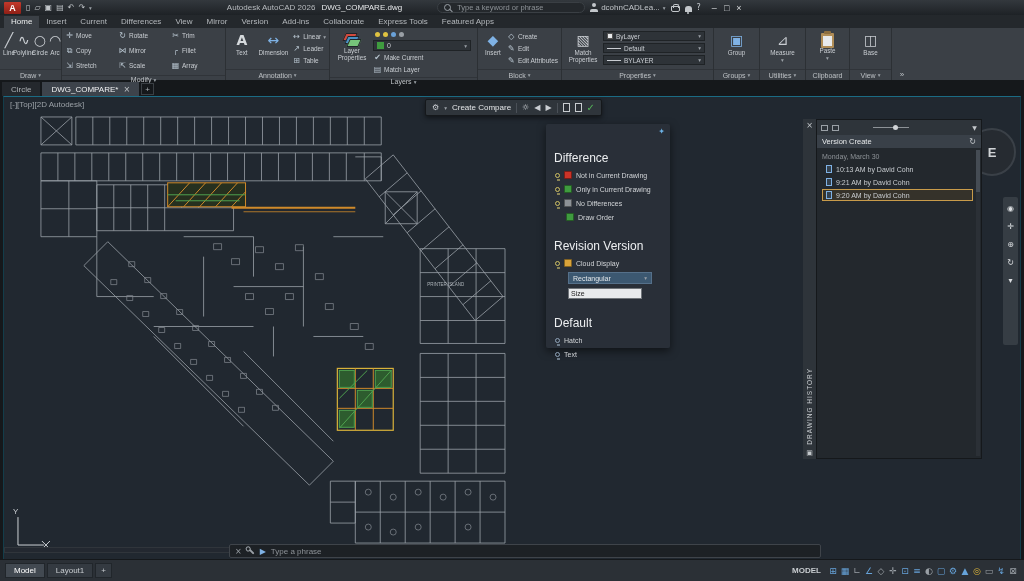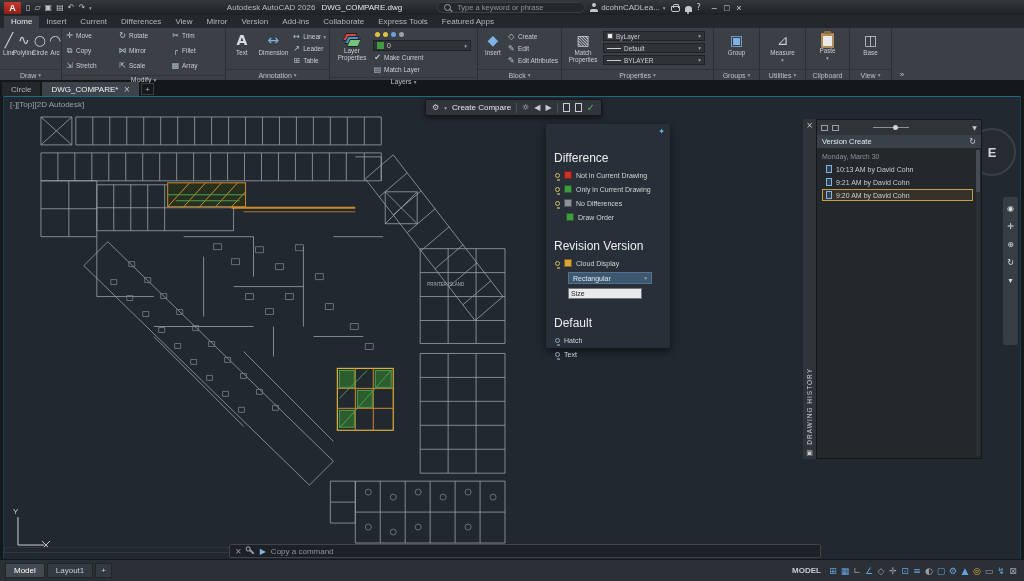--- a/index.html
+++ b/index.html
@@ -624,21 +624,21 @@
     <span class="glyph">▾</span>
   </div>
 
   <div class="hscroll">
       <span class="hthumb"></span>
     </div>
   <div class="cmdline">
     <span class="cmdx glyph">×</span>
     <span class="wrench"></span>
     <span class="prompt glyph">▶</span>
-    <span class="cmdtext">Copy a command</span>
+    <span class="cmdtext">Type a phrase</span>
   </div>
 </div>
 
 <div class="statusbar">
   <span class="mtab active">Model</span>
   <span class="mtab">Layout1</span>
   <span class="mtab add">+</span>
   <span class="modlbl">MODEL</span>
   <span class="sicons">
     <span class="sic b glyph">⊞</span>

